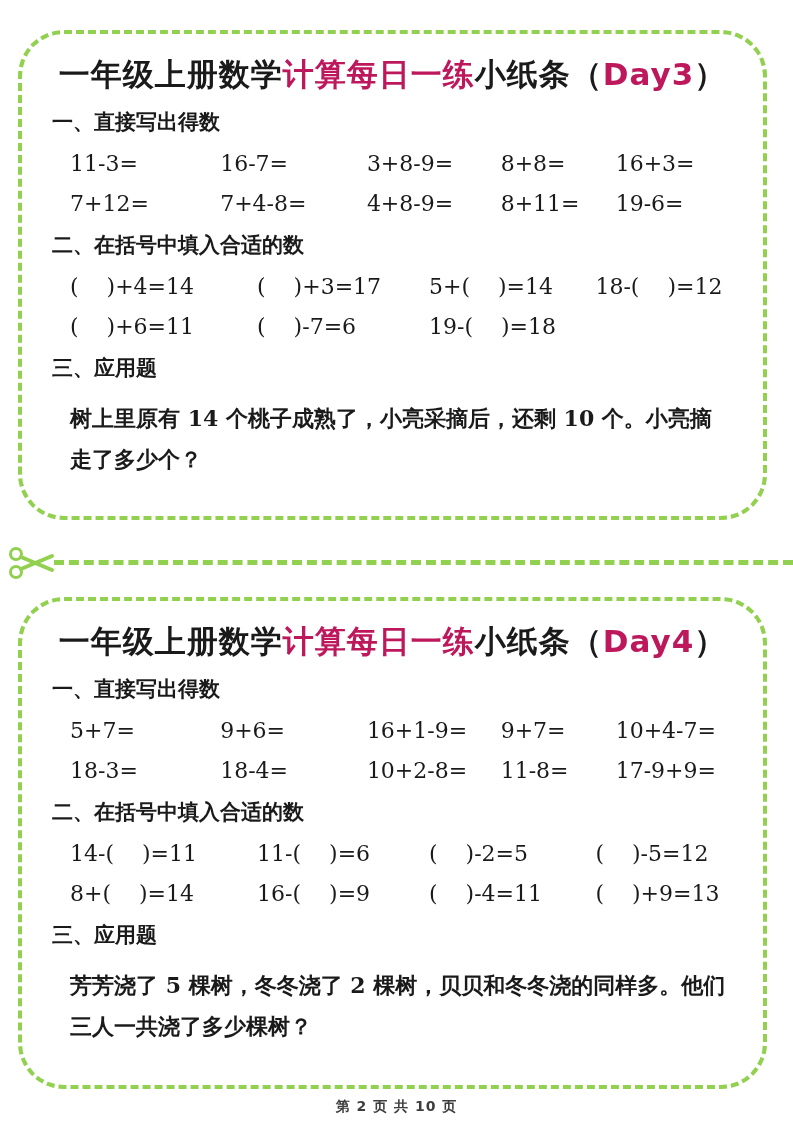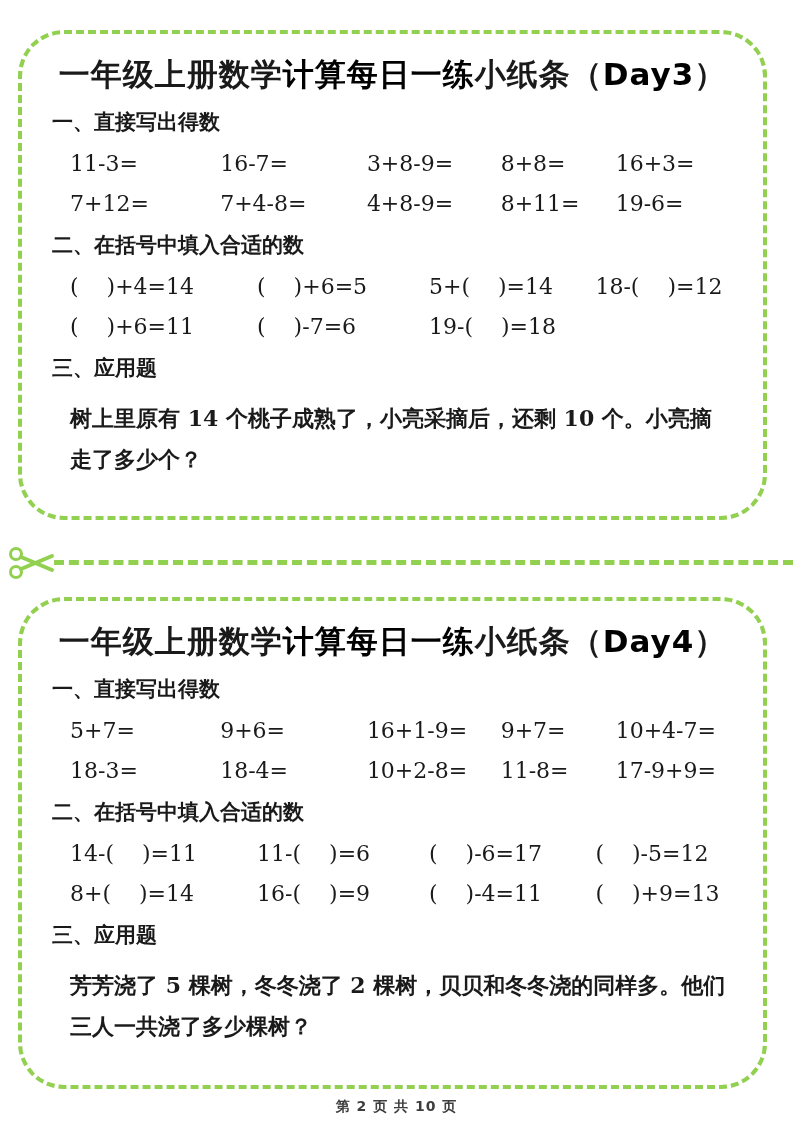--- a/index.html
+++ b/index.html
@@ -26,21 +26,21 @@
   .card-day4 { top: 597px; height: 492px; }
 
   .card-title {
     text-align: center;
     font-size: 31px;
     font-weight: bold;
     letter-spacing: 1px;
     margin: 4px 0 12px 0;
     white-space: nowrap;
   }
-  .card-title .red { color: #000000; }
+  .card-title .red { color: #be185d; }
 
   .sec-heading {
     font-size: 21px;
     font-weight: bold;
     margin: 10px 0 4px 0;
   }
 
   .eq-grid {
     display: grid;
     margin: 15px 0 15px 18px;
@@ -116,21 +116,21 @@
         <span class="eq">7+12=</span>
         <span class="eq">7+4-8=</span>
         <span class="eq">4+8-9=</span>
         <span class="eq">8+11=</span>
         <span class="eq">19-6=</span>
       </div>
 
     <div class="sec-heading">二、在括号中填入合适的数</div>
     <div class="eq-grid four">
         <span class="eq">(    )+4=14</span>
-        <span class="eq">(    )+6=5</span>
+        <span class="eq">(    )+3=17</span>
         <span class="eq">5+(    )=14</span>
         <span class="eq">18-(    )=12</span>
       </div>
     <div class="eq-grid four">
         <span class="eq">(    )+6=11</span>
         <span class="eq">(    )-7=6</span>
         <span class="eq">19-(    )=18</span>
       </div>
 
     <div class="sec-heading">三、应用题</div>
@@ -165,21 +165,21 @@
         <span class="eq">18-4=</span>
         <span class="eq">10+2-8=</span>
         <span class="eq">11-8=</span>
         <span class="eq">17-9+9=</span>
       </div>
 
     <div class="sec-heading">二、在括号中填入合适的数</div>
     <div class="eq-grid four">
         <span class="eq">14-(    )=11</span>
         <span class="eq">11-(    )=6</span>
-        <span class="eq">(    )-6=17</span>
+        <span class="eq">(    )-2=5</span>
         <span class="eq">(    )-5=12</span>
       </div>
     <div class="eq-grid four">
         <span class="eq">8+(    )=14</span>
         <span class="eq">16-(    )=9</span>
         <span class="eq">(    )-4=11</span>
         <span class="eq">(    )+9=13</span>
       </div>
 
     <div class="sec-heading">三、应用题</div>

